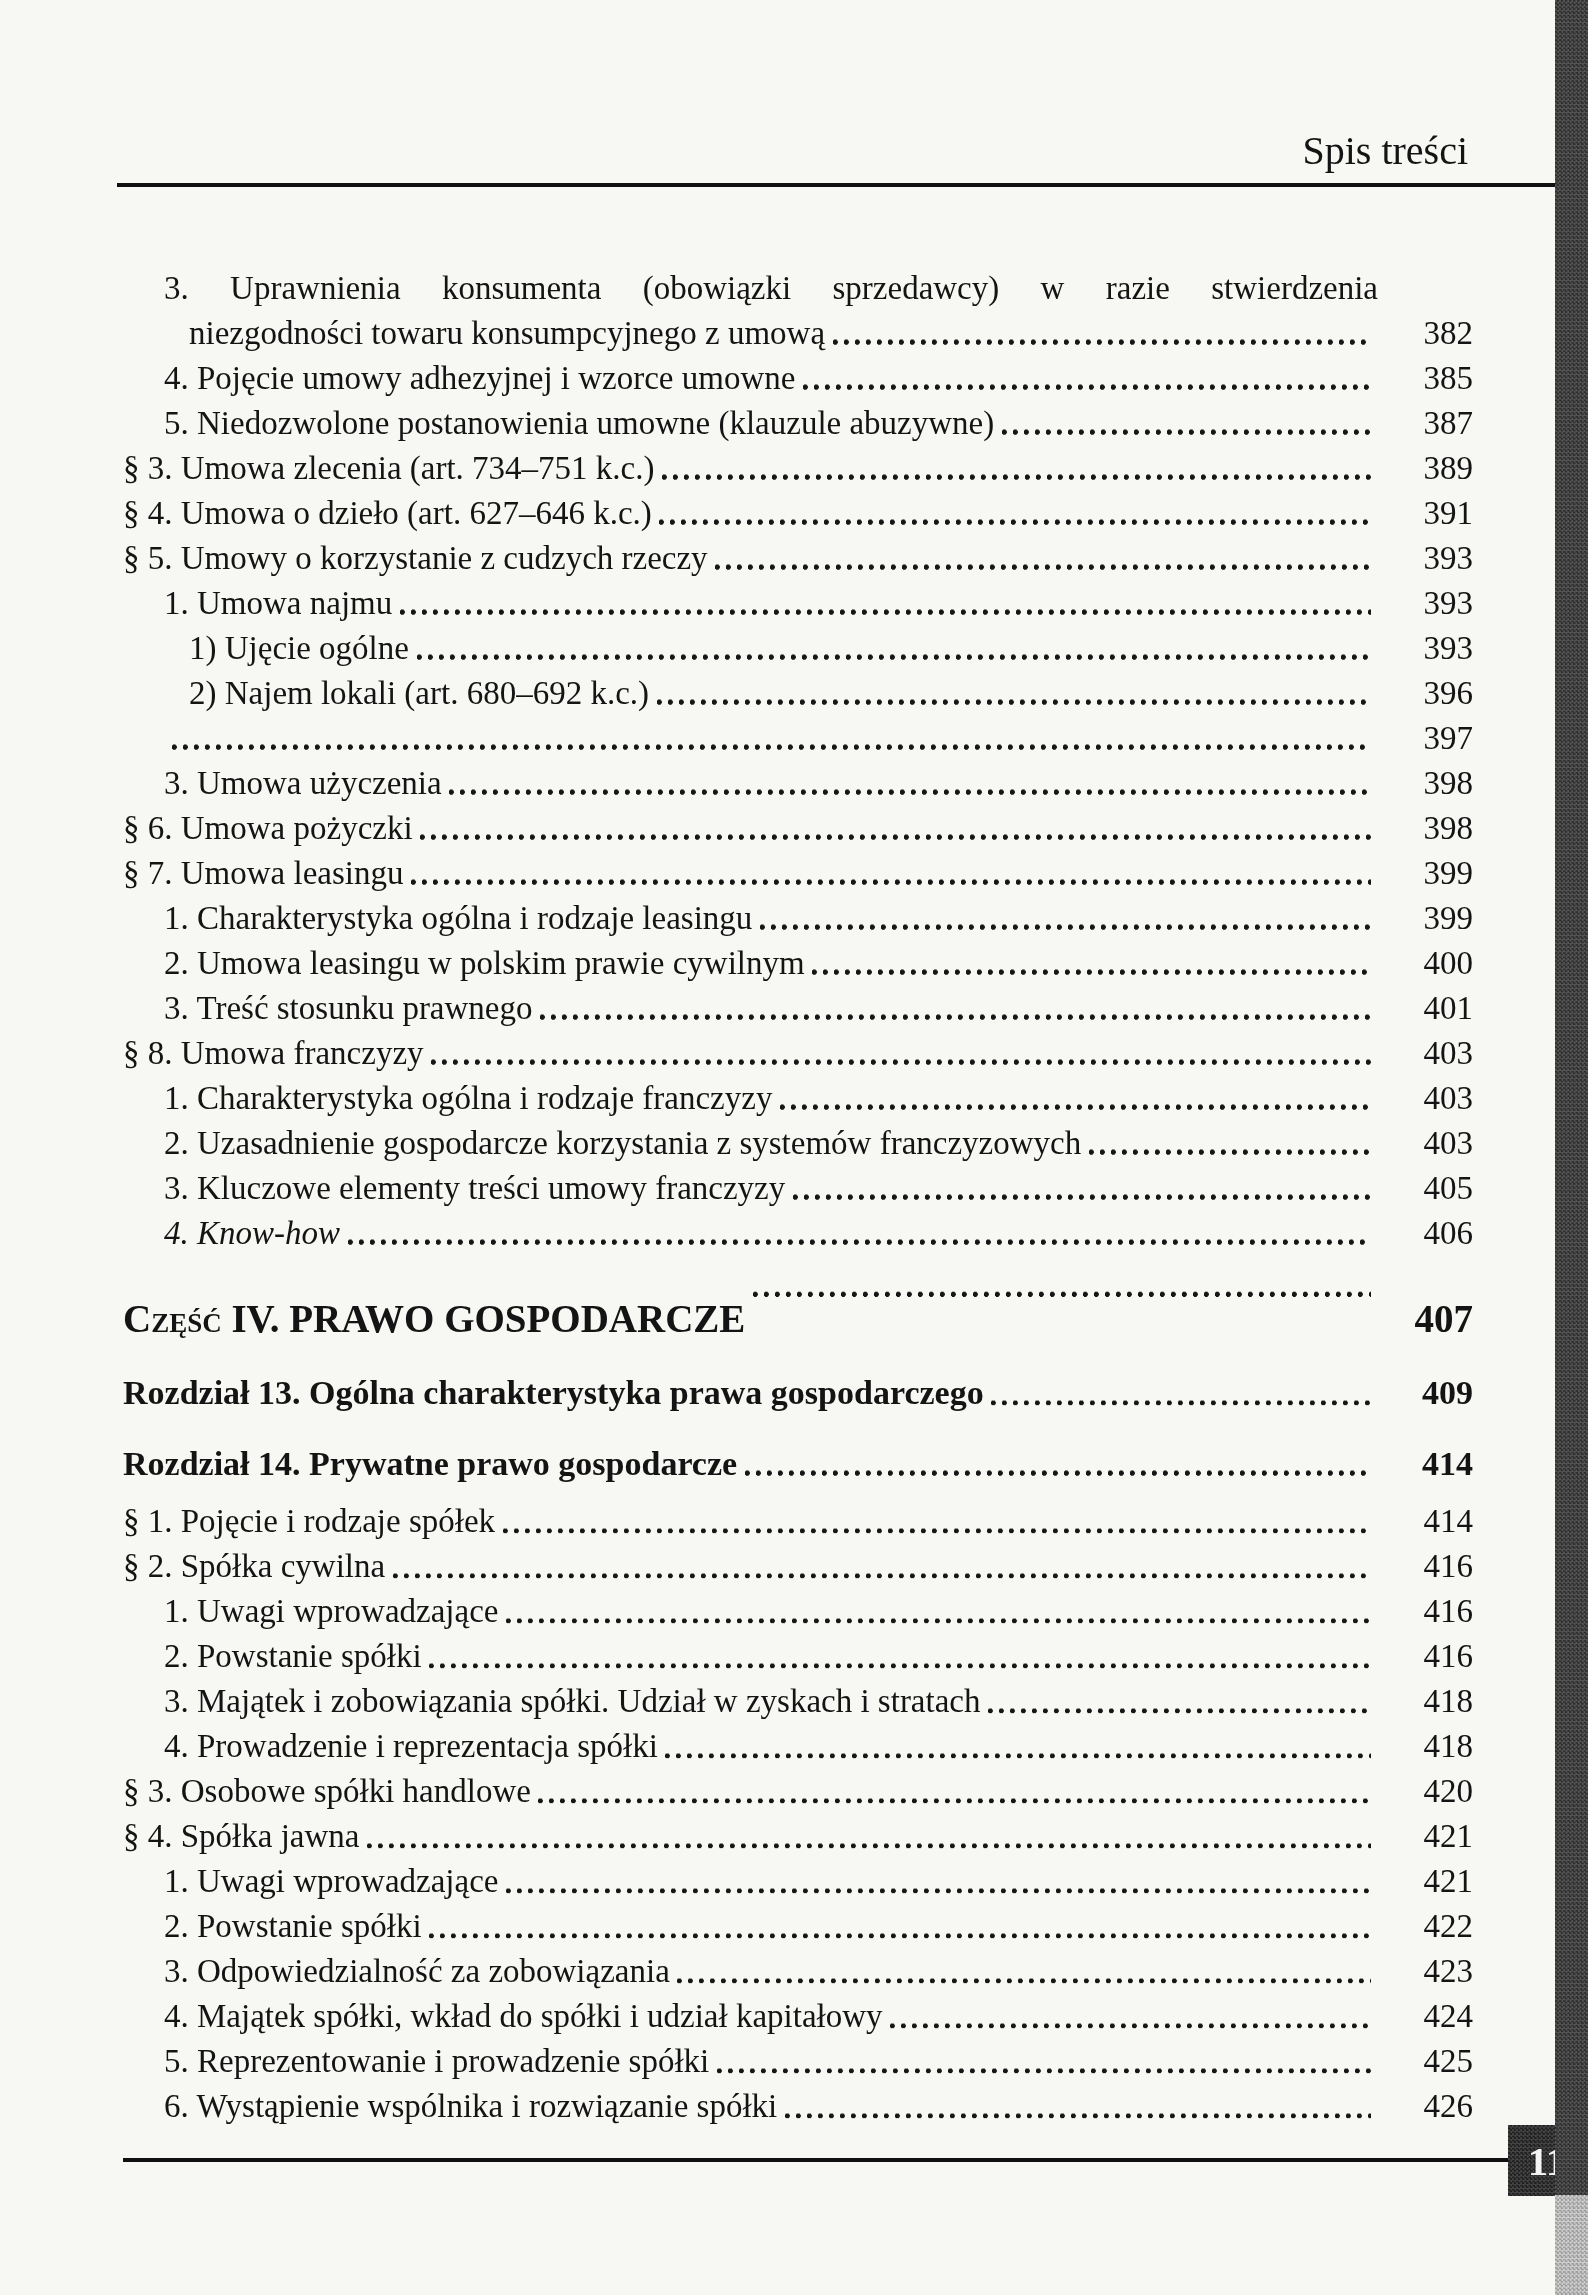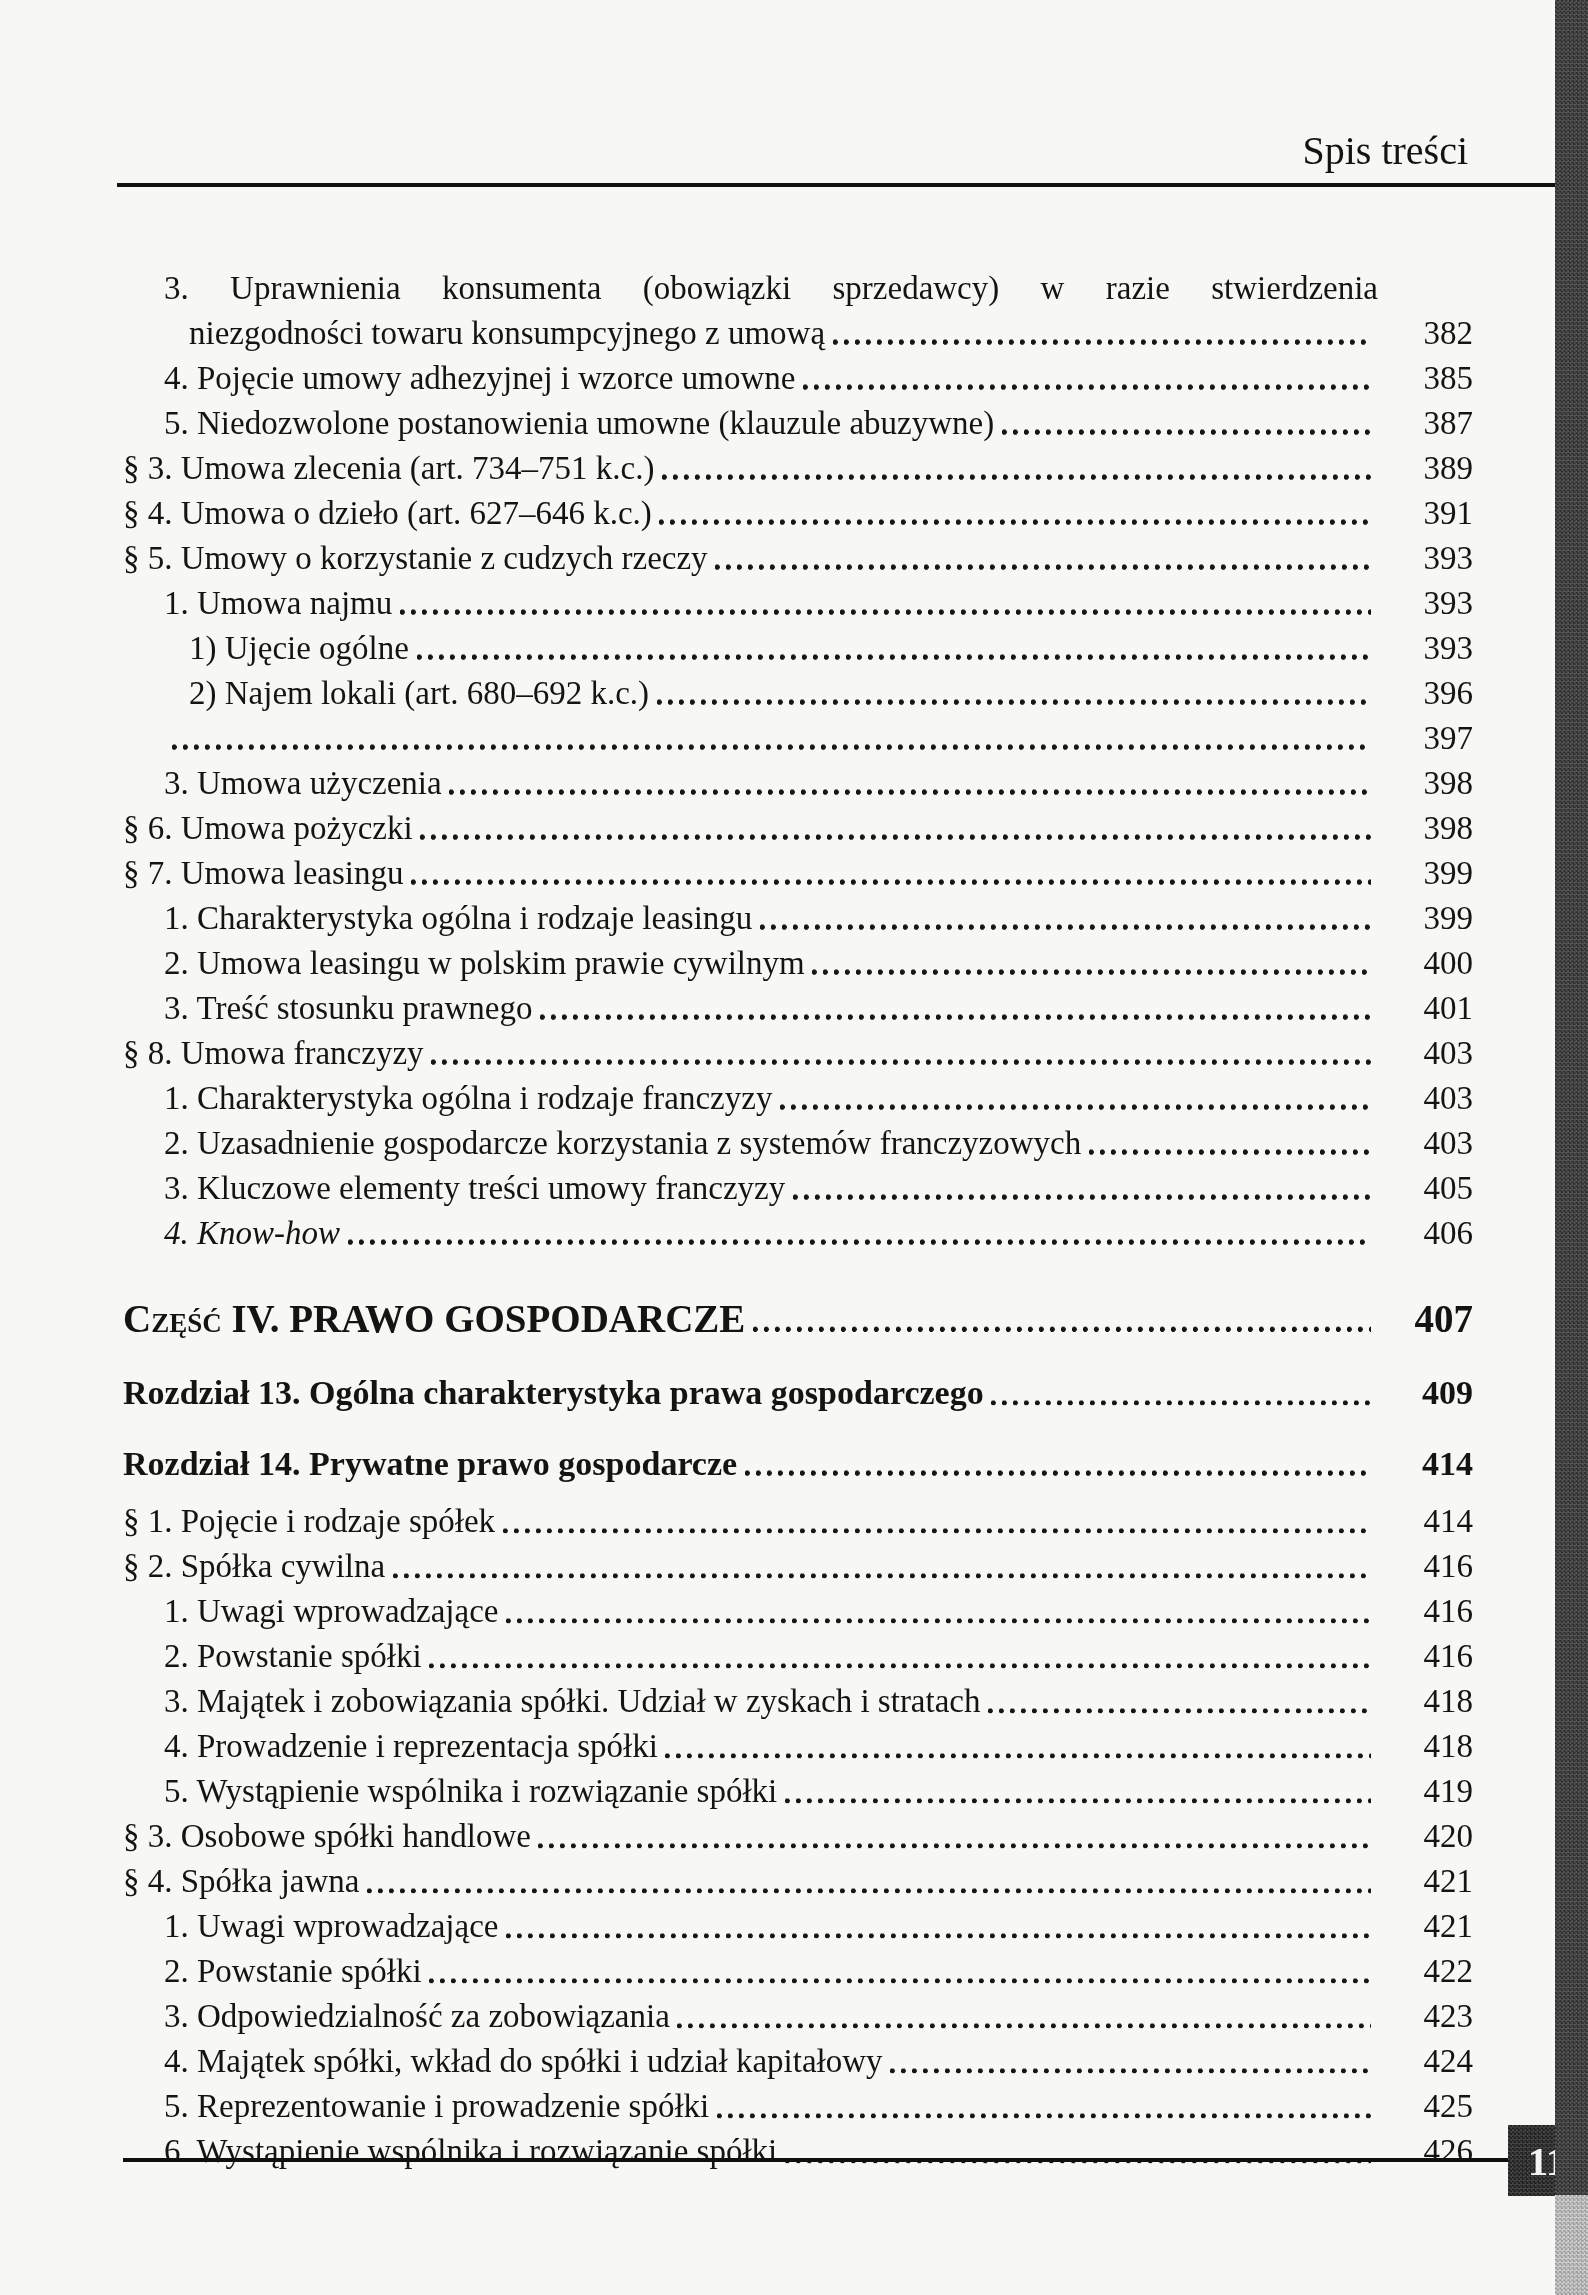--- a/index.html
+++ b/index.html
@@ -48,21 +48,21 @@
   .lvl2{padding-left:66px;}
   .jrow{
     text-align:justify;text-align-last:justify;padding-right:95px;
   }
   .leader{
     flex:1 1 auto;min-width:21.3px;height:6.6px;align-self:baseline;
     margin:0 19.7px 0 6.6px;transform:translateY(1.6px);
     background:radial-gradient(circle at 3.3px 3.3px,#161616 2.2px,transparent 2.8px) repeat-x left bottom/11px 6.6px;
   }
   .pg{flex:0 0 82px;width:82px;text-align:right;white-space:nowrap;}
-  .part{font-weight:bold;font-size:39px;line-height:57px;margin-top:34px;}
+  .part{font-weight:bold;font-size:39px;line-height:57px;margin-top:34px;align-items:flex-end;}
   .part .leader{transform:translateY(0.8px);}
   .chapter{font-weight:bold;font-size:34px;line-height:49px;margin-top:21.3px;justify-content:space-between;}
   .after-chapters{margin-top:11.5px;}
 </style>
 </head>
 <body>
 
 <div class="running-head">Spis treści</div>
 <div class="head-rule"></div>
 
@@ -210,25 +210,20 @@
     <div class="row lvl1">
       <span class="txt">3. Majątek i zobowiązania spółki. Udział w zyskach i stratach</span>
       <span class="leader"></span>
       <span class="pg">418</span>
     </div>
     <div class="row lvl1">
       <span class="txt">4. Prowadzenie i reprezentacja spółki</span>
       <span class="leader"></span>
       <span class="pg">418</span>
     </div>
-    <div class="row lvl1">
-      <span class="txt">5. Wystąpienie wspólnika i rozwiązanie spółki</span>
-      <span class="leader"></span>
-      <span class="pg">419</span>
-    </div>
     <div class="row lvl0">
       <span class="txt">§ 3. Osobowe spółki handlowe</span>
       <span class="leader"></span>
       <span class="pg">420</span>
     </div>
     <div class="row lvl0">
       <span class="txt">§ 4. Spółka jawna</span>
       <span class="leader"></span>
       <span class="pg">421</span>
     </div>

